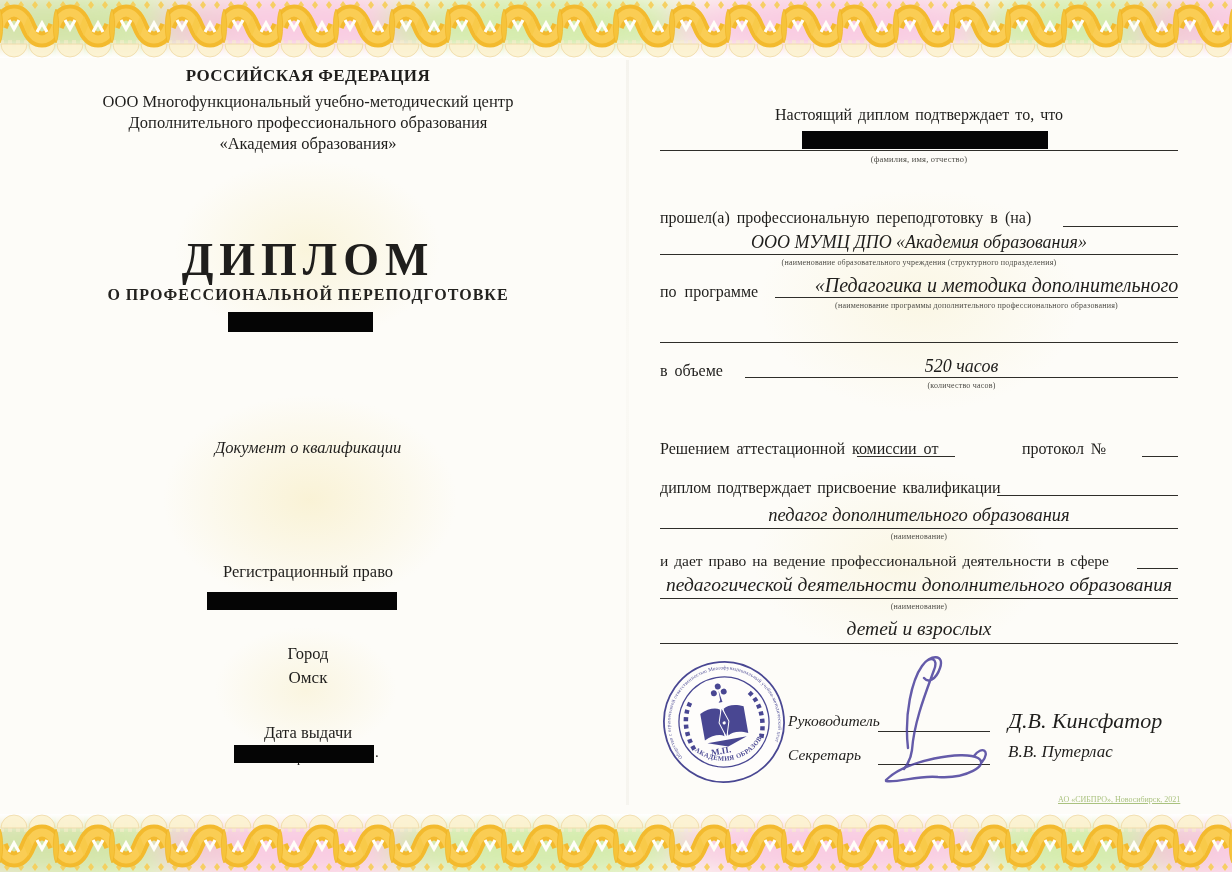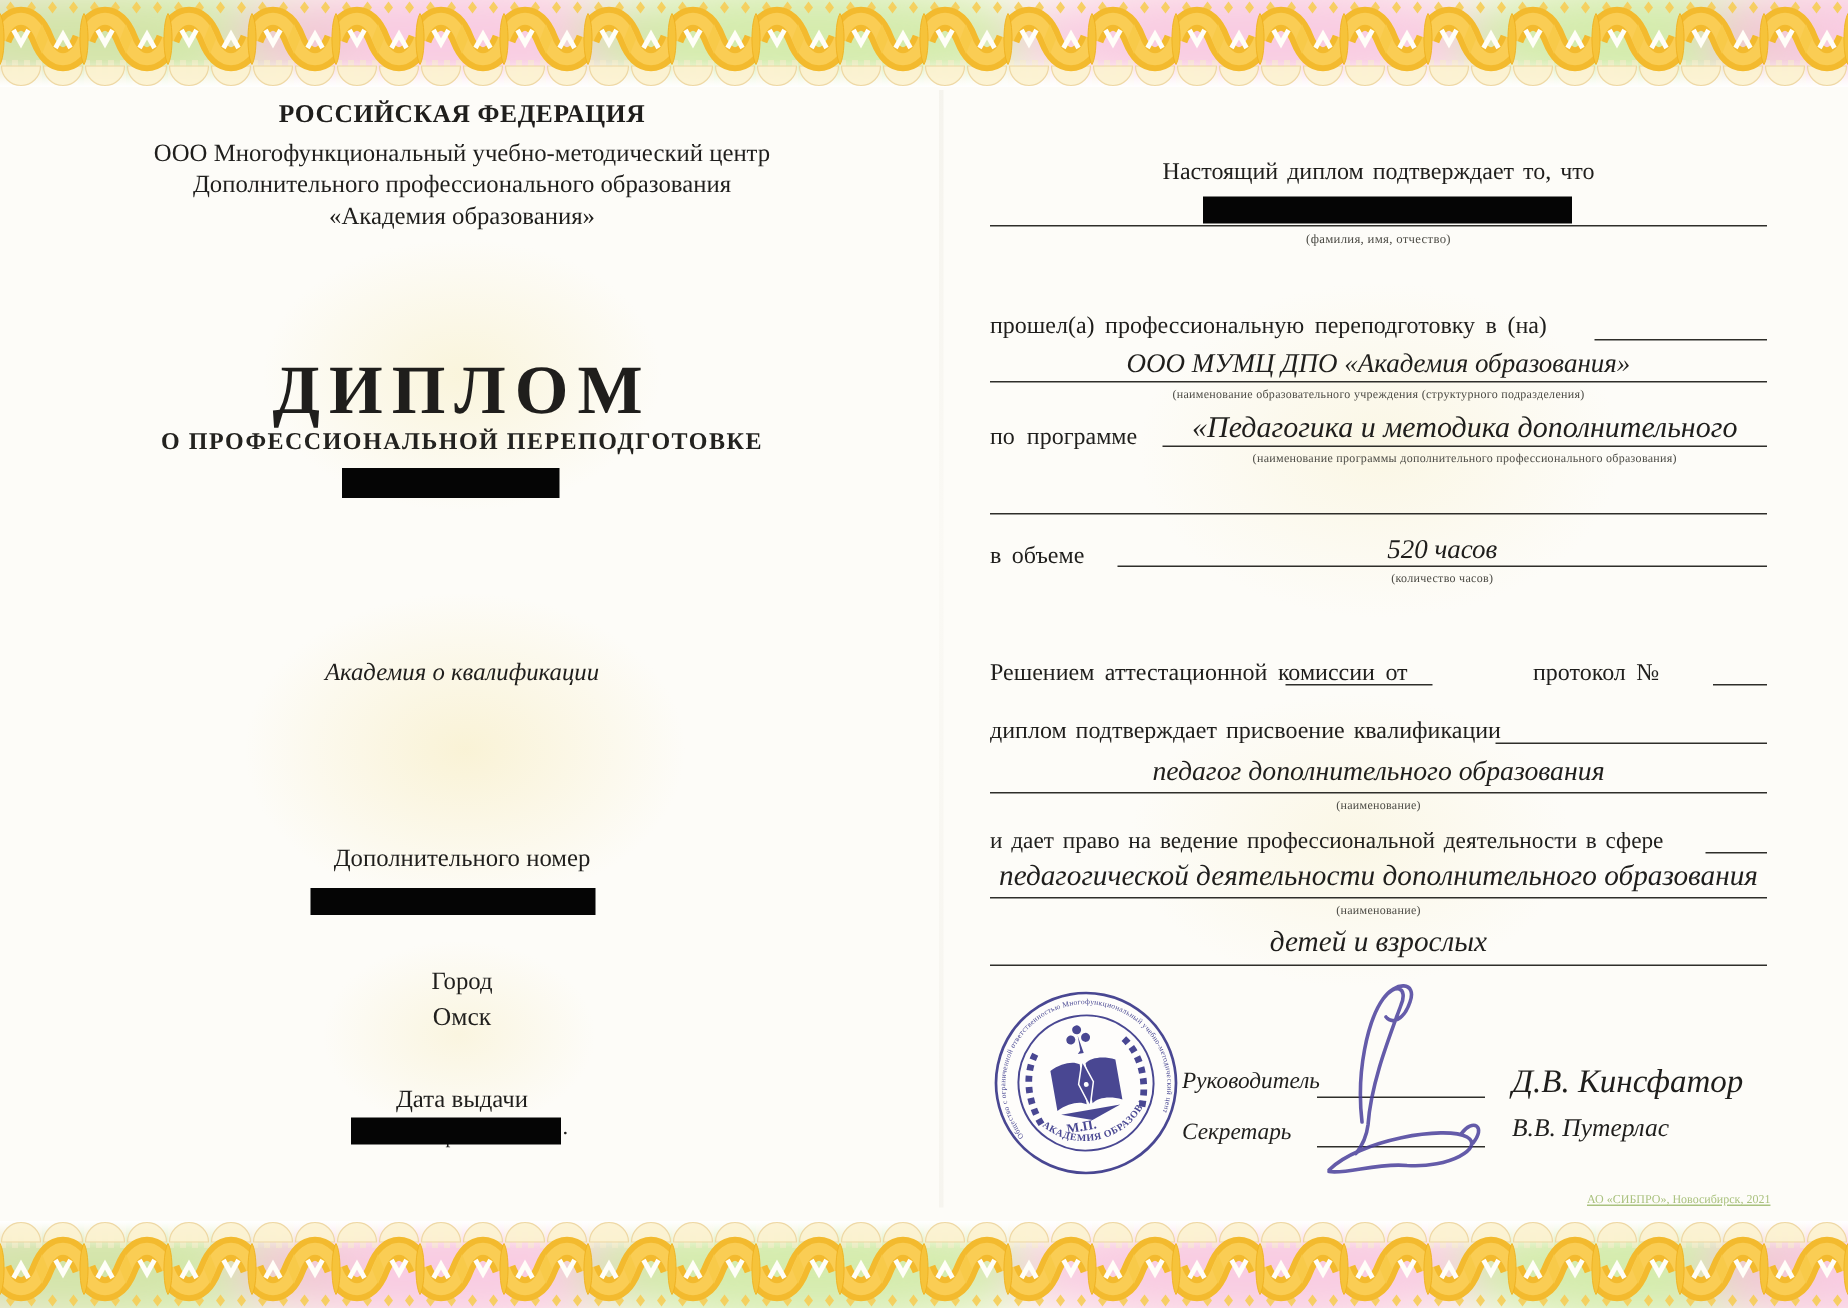--- a/index.html
+++ b/index.html
@@ -84,23 +84,23 @@
 
   <div class="abs ctr" style="left:48px;width:520px;top:66px;font-size:17px;font-weight:bold;letter-spacing:.4px">РОССИЙСКАЯ ФЕДЕРАЦИЯ</div>
   <div class="abs ctr" style="left:28px;width:560px;top:92px;font-size:16.5px">ООО Многофункциональный учебно-методический центр</div>
   <div class="abs ctr" style="left:28px;width:560px;top:113px;font-size:16.5px">Дополнительного профессионального образования</div>
   <div class="abs ctr" style="left:28px;width:560px;top:134px;font-size:16.5px">«Академия образования»</div>
 
   <div class="abs ctr" style="left:48px;width:520px;top:233px;font-size:46px;font-weight:bold;letter-spacing:6px">ДИПЛОМ</div>
   <div class="abs ctr" style="left:48px;width:520px;top:286px;font-size:16px;font-weight:bold;letter-spacing:1px;color:#23221f">О ПРОФЕССИОНАЛЬНОЙ ПЕРЕПОДГОТОВКЕ</div>
   <div class="bar" style="left:228px;top:312px;width:145px;height:20px"></div>
 
-  <div class="abs ctr it" style="left:48px;width:520px;top:438px;font-size:16.5px">Академия о квалификации</div>
-
-  <div class="abs ctr" style="left:48px;width:520px;top:562px;font-size:16.5px">Дополнительного номер</div>
+  <div class="abs ctr it" style="left:48px;width:520px;top:438px;font-size:16.5px">Документ о квалификации</div>
+
+  <div class="abs ctr" style="left:48px;width:520px;top:562px;font-size:16.5px">Регистрационный право</div>
   <div class="bar" style="left:207px;top:592px;width:190px;height:18px"></div>
 
   <div class="abs ctr" style="left:48px;width:520px;top:644px;font-size:16.5px">Город</div>
   <div class="abs ctr" style="left:48px;width:520px;top:668px;font-size:17px">Омск</div>
 
   <div class="abs ctr" style="left:48px;width:520px;top:723px;font-size:16.5px">Дата выдачи</div>
   <div class="abs" style="left:297px;top:750px;font-size:13px;z-index:1">р</div>
   <div class="bar" style="left:234px;top:745px;width:140px;height:18px"></div>
   <div class="abs" style="left:375px;top:744px;font-size:15px;z-index:3">.</div>
 
@@ -110,21 +110,21 @@
   <div class="abs ctr hint" style="left:660px;width:518px;top:154px">(фамилия, имя, отчество)</div>
 
   <div class="abs" style="left:660px;top:209px;font-size:16px;word-spacing:3px">прошел(а)  профессиональную  переподготовку в  (на)</div>
   <div class="rule" style="left:1063px;top:226px;width:115px"></div>
 
   <div class="abs ctr it" style="left:660px;width:518px;top:232px;font-size:18px">ООО МУМЦ ДПО «Академия образования»</div>
   <div class="rule" style="left:660px;top:254px;width:518px"></div>
   <div class="abs ctr hint" style="left:660px;width:518px;top:258px;font-size:8px">(наименование образовательного учреждения (структурного подразделения)</div>
 
   <div class="abs" style="left:660px;top:283px;font-size:16px;word-spacing:4px">по  программе</div>
-  <div class="abs ctr it" style="left:775px;width:403px;top:274px;font-size:20px">«Педагогика и методика дополнительного</div>
+  <div class="abs ctr it" style="left:795px;width:403px;top:274px;font-size:20px">«Педагогика и методика дополнительного</div>
   <div class="rule" style="left:775px;top:297px;width:403px"></div>
   <div class="abs ctr hint" style="left:775px;width:403px;top:301px;font-size:8px">(наименование программы дополнительного профессионального образования)</div>
   <div class="rule" style="left:660px;top:342px;width:518px"></div>
 
   <div class="abs" style="left:660px;top:362px;font-size:16px;word-spacing:3px">в  объеме</div>
   <div class="abs ctr it" style="left:745px;width:433px;top:356px;font-size:18px">520 часов</div>
   <div class="rule" style="left:745px;top:377px;width:433px"></div>
   <div class="abs ctr hint" style="left:745px;width:433px;top:381px;font-size:8px">(количество часов)</div>
 
   <div class="abs" style="left:660px;top:440px;font-size:16px;word-spacing:3px">Решением  аттестационной  комиссии  от</div>

